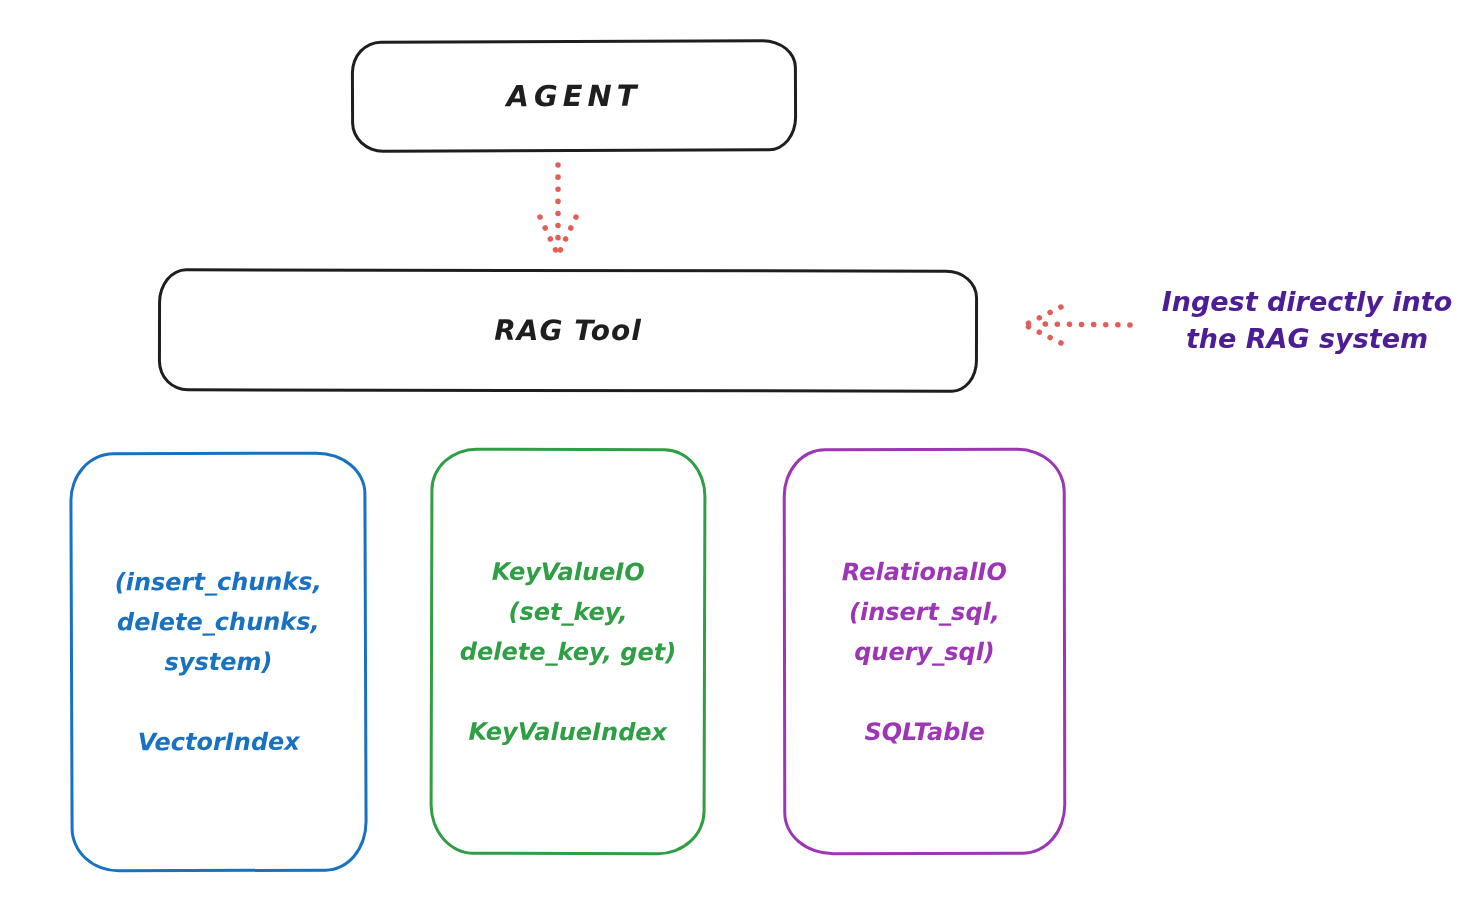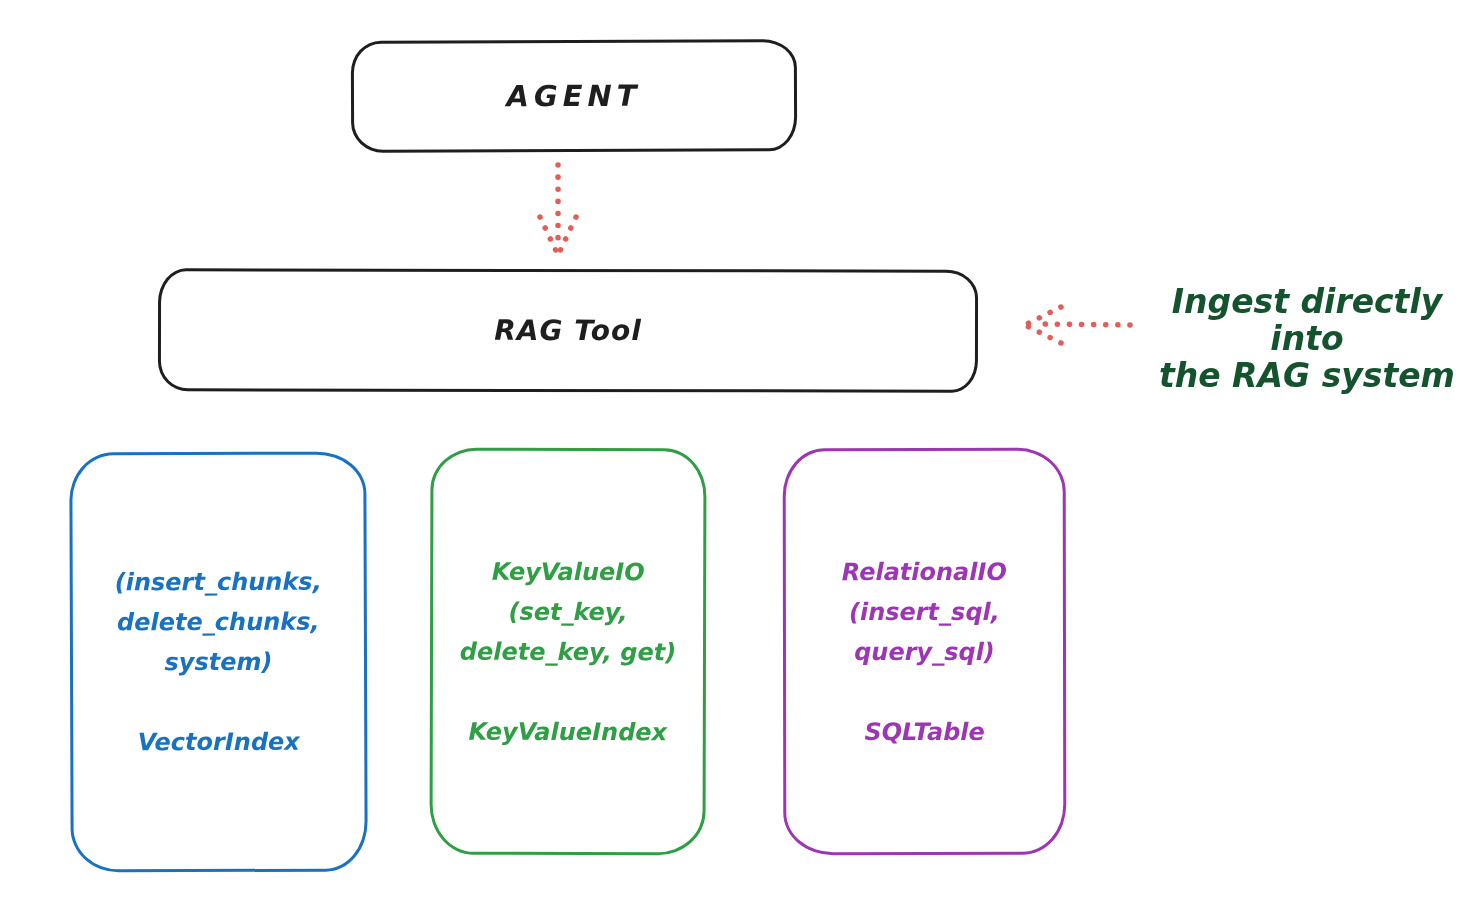--- a/index.html
+++ b/index.html
@@ -88,22 +88,22 @@
     border-color: #9c36b5;
     color: #9c36b5;
     border-radius: 42px 48px 44px 50px / 48px 44px 50px 42px;
     transform: rotate(-0.1deg);
   }
   .annotation {
     position: absolute;
     left: 1130px; top: 283px;
     width: 354px;
     text-align: center;
-    color: #14532d;
-    font-size: 33px;
+    color: #4c1d95;
+    font-size: 27px;
     font-weight: bold;
     font-style: italic;
     line-height: 37px;
   }
   .arrow {
     position: absolute;
   }
   .arrow line {
     stroke: #e05f58;
     stroke-width: 5.5;

